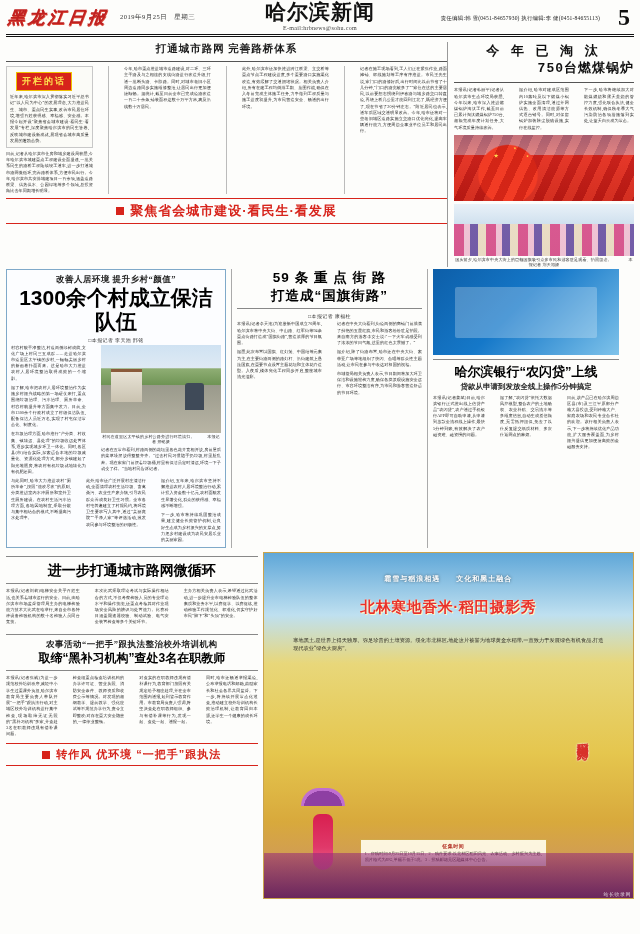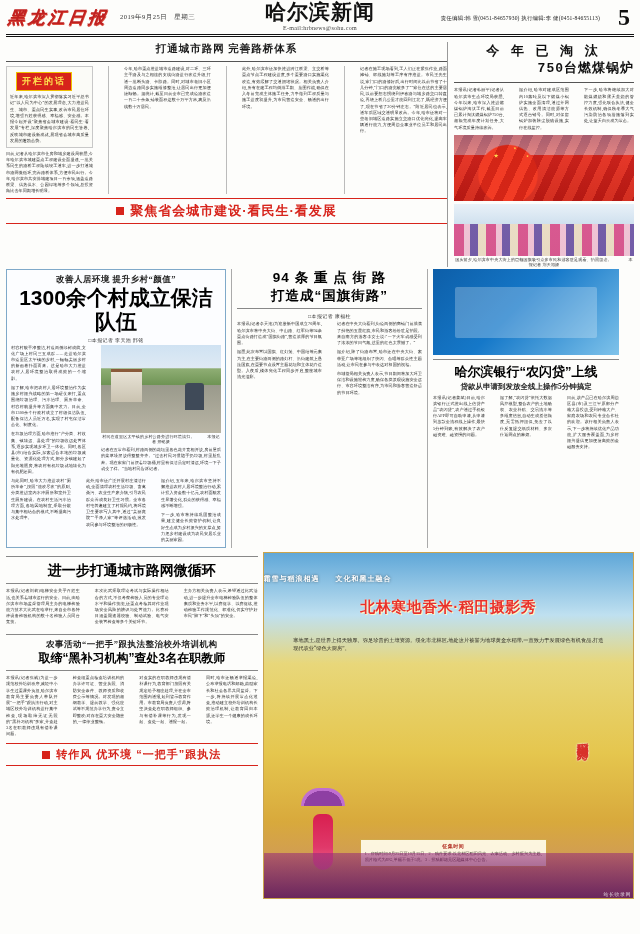--- a/index.html
+++ b/index.html
@@ -137,21 +137,21 @@
     content:"";position:absolute;left:12%;top:20%;width:76%;height:60%;
     background:rgba(255,255,255,.25);border-radius:2px;
   }
 
   
   .ad{
     position:relative;overflow:hidden;
     background:linear-gradient(180deg,#5fa7d8 0%,#bfe0f0 18%,#e8d77a 32%,#e5c64e 58%,#d8a93c 78%,#c98f6e 100%);
     border:.6px solid #caa44d;
   }
-  .ad-ribbon{position:absolute;top:6%;left:0;width:100%;font-size:7px;
+  .ad-ribbon{position:absolute;top:6%;left:0;width:100%;text-align:center;font-size:7px;
     color:#fff;font-weight:bold;letter-spacing:1px;text-shadow:0 0 3px rgba(0,0,0,.55);}
   .ad-title{position:absolute;top:13%;left:0;width:100%;text-align:center;
     font-size:15px;font-weight:bold;color:#e8322a;letter-spacing:.5px;
     font-family:"Liberation Sans",sans-serif;
     text-shadow:0 0 1px #fff,1px 1px 0 #fff7c0;}
   .ad-para{position:absolute;top:24%;left:8%;width:84%;font-size:5.2px;line-height:1.6;
     color:#2e2a20;text-align:justify;}
   .ad-vert{position:absolute;right:12%;top:44%;width:30px;text-align:center;
     font-size:12px;font-weight:bold;color:#d8322a;line-height:1.1;letter-spacing:1px;
     writing-mode:vertical-rl;height:64px;
@@ -277,21 +277,21 @@
           <div class="body-text">此外,哈市还广泛开展村庄清洁行动,全面清理农村生活垃圾、畜禽粪污、农业生产废弃物,引导农民群众养成良好卫生习惯。全市各村屯普遍建立了村规民约,将环境卫生要求写入其中,通过“美丽庭院”“干净人家”等评选活动,激发农民参与环境整治的积极性。</div>
         </div>
         <div class="col">
           <div class="body-text">据介绍,五年来,哈尔滨市坚持不懈推进农村人居环境整治行动,累计投入资金数十亿元,农村面貌发生显著变化,群众的获得感、幸福感不断增强。</div>
           <div class="body-text" style="margin-top:3px">下一步,哈市将持续巩固整治成果,建立健全长效管护机制,让良好生态成为乡村振兴的支撑点,努力把乡村建设成为农民安居乐业的美丽家园。</div>
         </div>
       </div>
     </div>
 
     <div style="width:185px;border-left:.6px solid #aaa;padding-left:5px">
-      <div class="art-head-md">94 条 重 点 街 路</div>
+      <div class="art-head-md">59 条 重 点 街 路</div>
       <div class="art-head-md">打造成“国旗街路”</div>
       <div class="sep-line"></div>
       <div class="byline">□本报记者 康福柱</div>
       <div class="cols">
         <div class="col">
           <div class="body-text">本报讯(记者李天池)为迎接新中国成立70周年,哈尔滨市将中央大街、中山路、红军街等94条重点街路打造成“国旗街路”,营造浓厚的节日氛围。</div>
           <div class="body-text" style="margin-top:3px">据悉,此次布置以国旗、红灯笼、中国结等元素为主,在主要街路两侧的路灯杆、沿街建筑上悬挂国旗,在重要节点设置主题花坛和立体花卉造型。入夜后,楼体亮化工程同步开启,整座城市流光溢彩。</div>
         </div>
         <div class="col">
           <div class="body-text">记者在中央大街看到,街道两侧的商铺门前插满了鲜艳的五星红旗,市民和游客纷纷驻足拍照。来自南方的游客李女士说:“一下火车就感受到了浓浓的节日气氛,这里的红色太震撼了。”</div>

